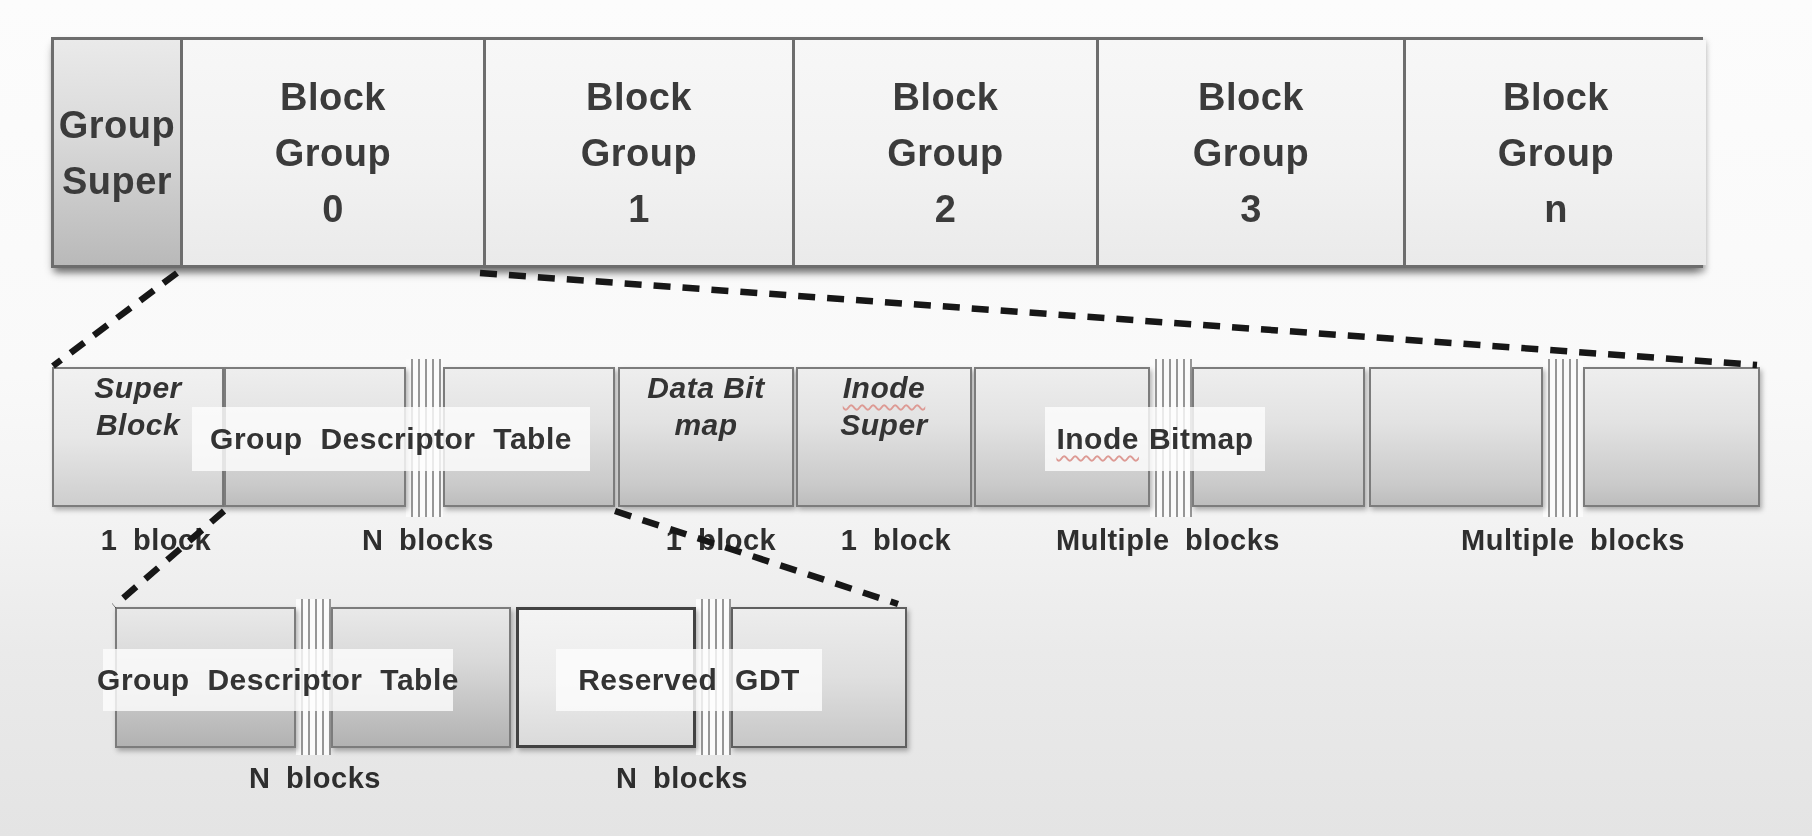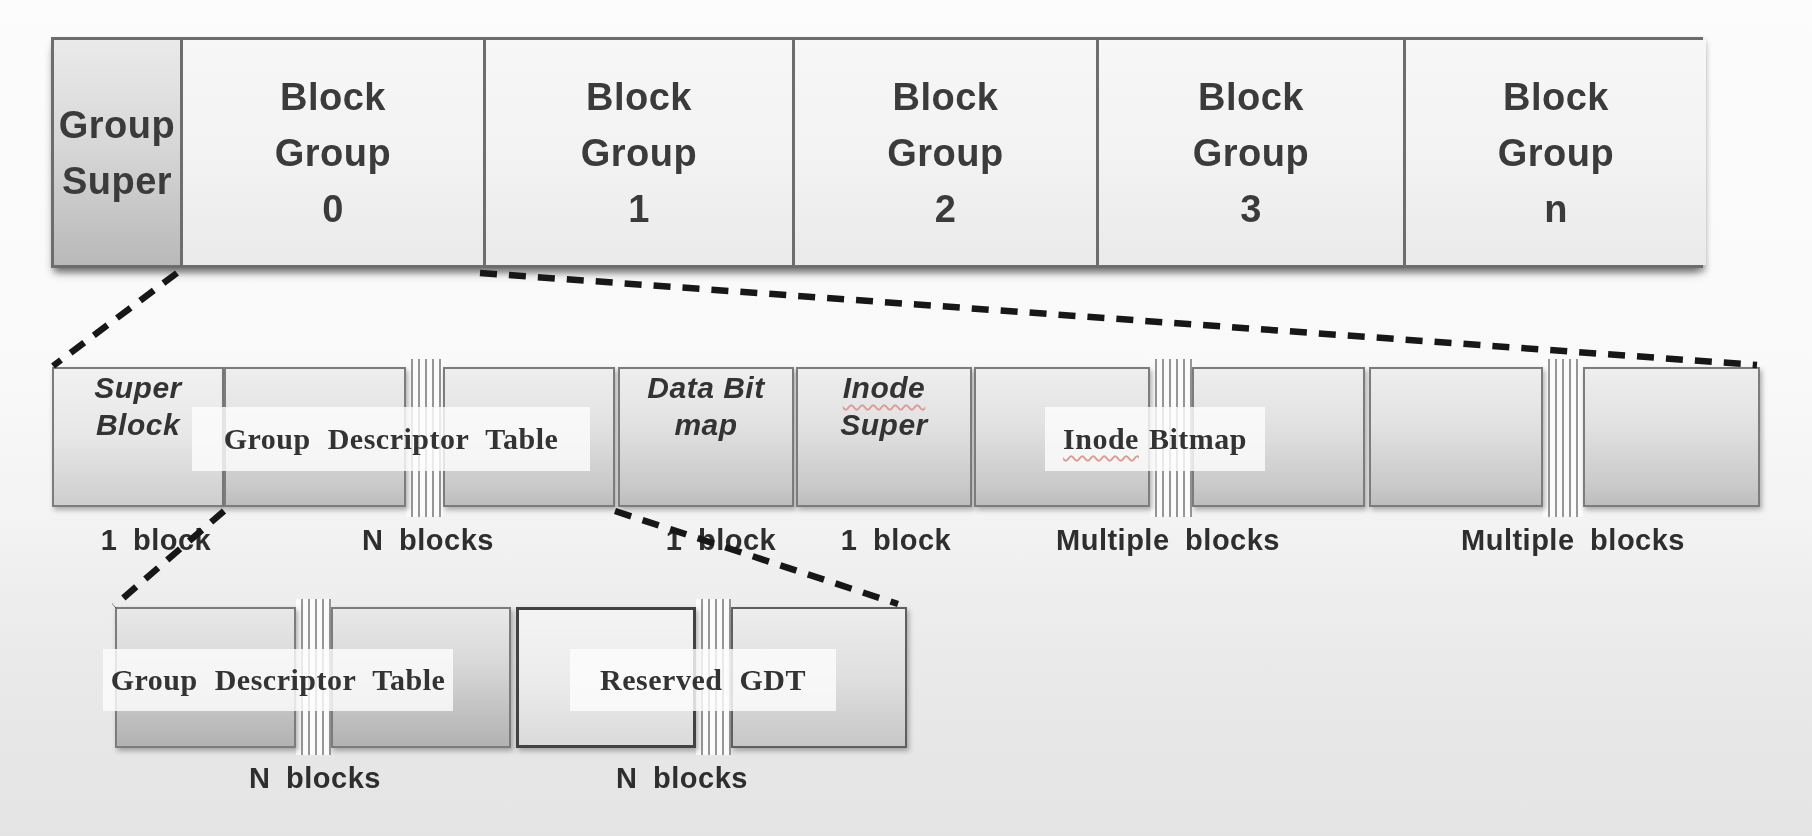--- a/index.html
+++ b/index.html
@@ -71,22 +71,22 @@
     position:absolute;z-index:2;background:rgba(252,252,252,0.82);
     display:flex;align-items:center;justify-content:center;white-space:nowrap;
     font-size:30px;font-weight:600;color:#333;letter-spacing:0.5px;word-spacing:9px;
   }
   .band.r2{top:407px;height:64px;}
   .band.r3{top:649px;height:62px;}
   .bandgdt{left:192px;width:398px;}
   .bandit{left:1045px;width:220px;}
   .banddb{left:1432px;width:228px;}
   .bandg2{left:103px;width:350px;}
-  .bandres{left:570px;width:266px;}
-  .band span{display:inline-block;margin:16px 5px;font-family:Liberation Serif, serif;}
+  .bandres{left:556px;width:266px;}
+  .band span{display:inline-block;margin:16px 5px;}
   
   .sq{
     text-decoration-line:underline;
     text-decoration-style:wavy;
     text-decoration-color:#dd9a94;
     text-decoration-thickness:2px;
     text-underline-offset:6px;
   }
   
   .cap{

